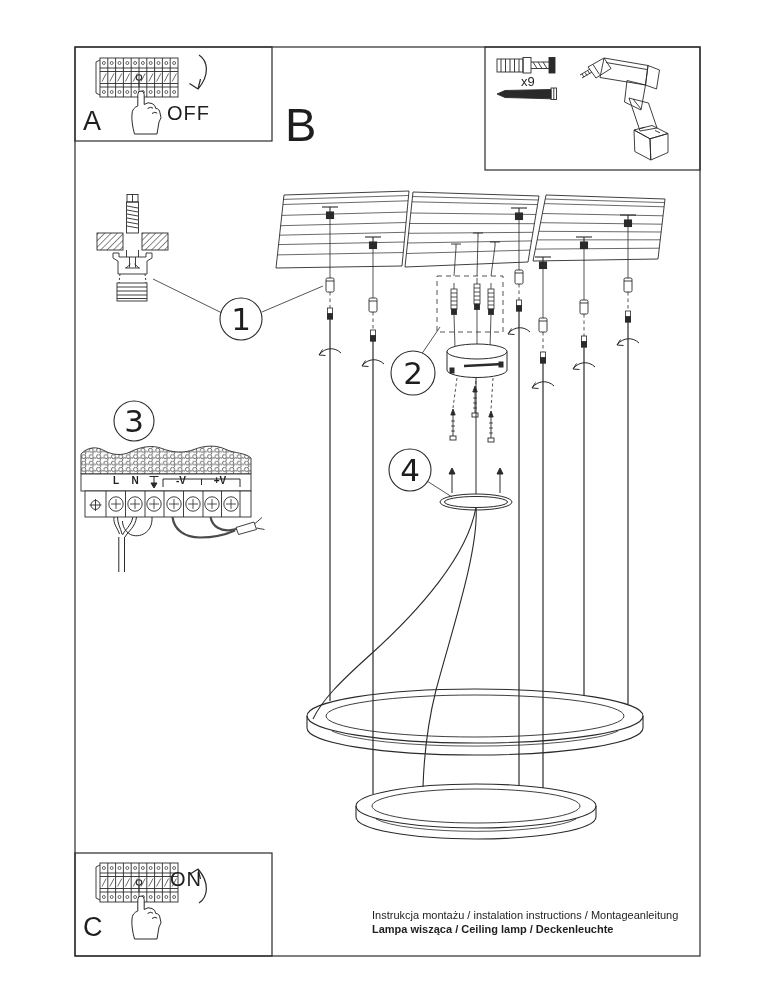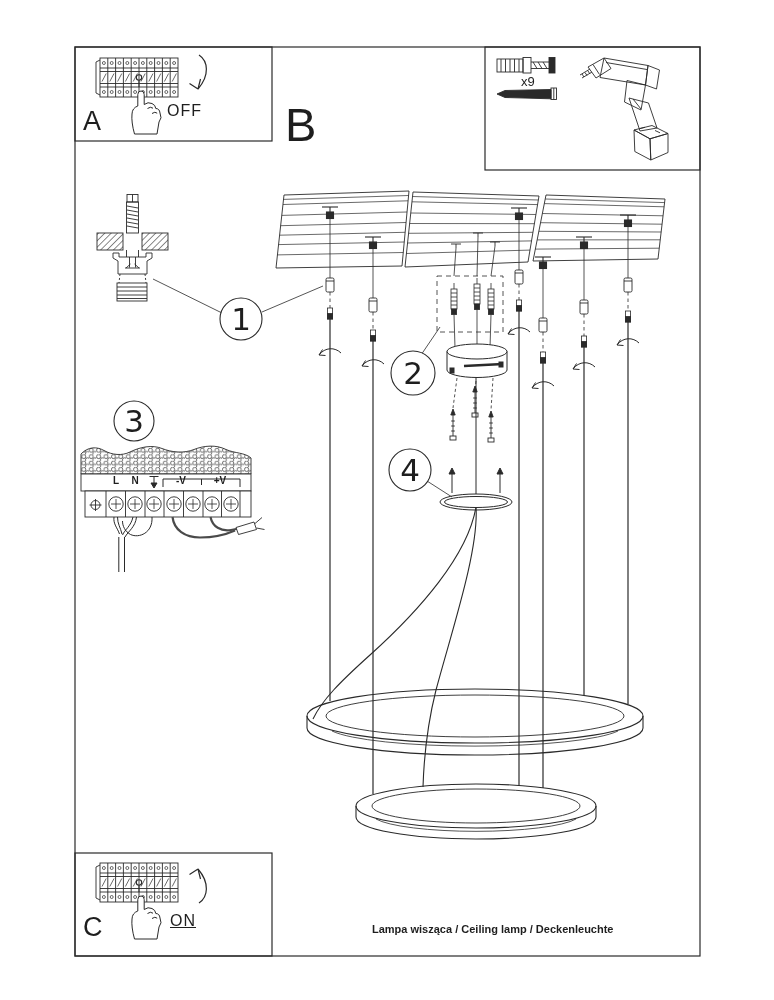--- a/index.html
+++ b/index.html
@@ -2,21 +2,21 @@
 <html><head>
 <meta charset="utf-8">
 <style>
   html,body{margin:0;padding:0;background:#e8e8e8;}
   #page{position:relative;width:774px;height:1000px;background:#ffffff;overflow:hidden;
         font-family:"Liberation Sans",sans-serif;color:#1e1e1e;}
   #art{position:absolute;left:0;top:0;}
   .txt{position:absolute;white-space:nowrap;color:#1e1e1e;}
   .step-letter{font-size:27px;}
   .letter-b{font-size:47px;line-height:1;}
-  .switch-label{font-size:16px;letter-spacing:1px;}
+  .switch-label{font-size:20px;letter-spacing:1px;}
   .qty{font-size:13px;}
   .callout-num{font-family:"DejaVu Sans",sans-serif;font-size:31px;text-align:center;width:44px;line-height:36px;}
   .term{font-size:10px;font-weight:bold;text-align:center;width:20px;}
   .footer-line{font-size:11px;line-height:13px;}
 </style>
 </head>
 <body>
 
 <div id="page">
 
@@ -415,28 +415,29 @@
     <circle cx="413" cy="373" r="22"></circle>
     <circle cx="134" cy="421" r="20"></circle>
     <circle cx="410" cy="470" r="21"></circle>
   </g>
 </svg>
 
 <div class="txt step-letter" style="left:83px;top:106px;">A</div>
 <div class="txt letter-b" style="left:285px;top:101px;">B</div>
 <div class="txt step-letter" style="left:83px;top:912px;">C</div>
 <div class="txt switch-label" style="left:167px;top:102px;">OFF</div>
-<div class="txt switch-label" style="left:170px;top:912px;text-decoration:underline;">ON</div>
+<div class="txt switch-label" style="left:170px;top:868px;">ON</div>
 <div class="txt qty" style="left:521px;top:74px;">x9</div>
 
 <div class="txt callout-num" style="left:219px;top:301px;">1</div>
 <div class="txt callout-num" style="left:391px;top:355px;">2</div>
 <div class="txt callout-num" style="left:112px;top:403px;">3</div>
 <div class="txt callout-num" style="left:388px;top:452px;">4</div>
 
 <div class="txt term" style="left:106px;top:475px;">L</div>
 <div class="txt term" style="left:125px;top:475px;">N</div>
 <div class="txt term" style="left:171px;top:475px;">-V</div>
 <div class="txt term" style="left:210px;top:475px;">+V</div>
 
+<div class="txt footer-line" style="left:372px;top:909px;">Instrukcja montażu / instalation instructions / Montageanleitung</div>
 <div class="txt footer-line" style="left:372px;top:923px;font-weight:bold;">Lampa wisząca / Ceiling lamp / Deckenleuchte</div>
 
 </div>
 
 </body></html>

